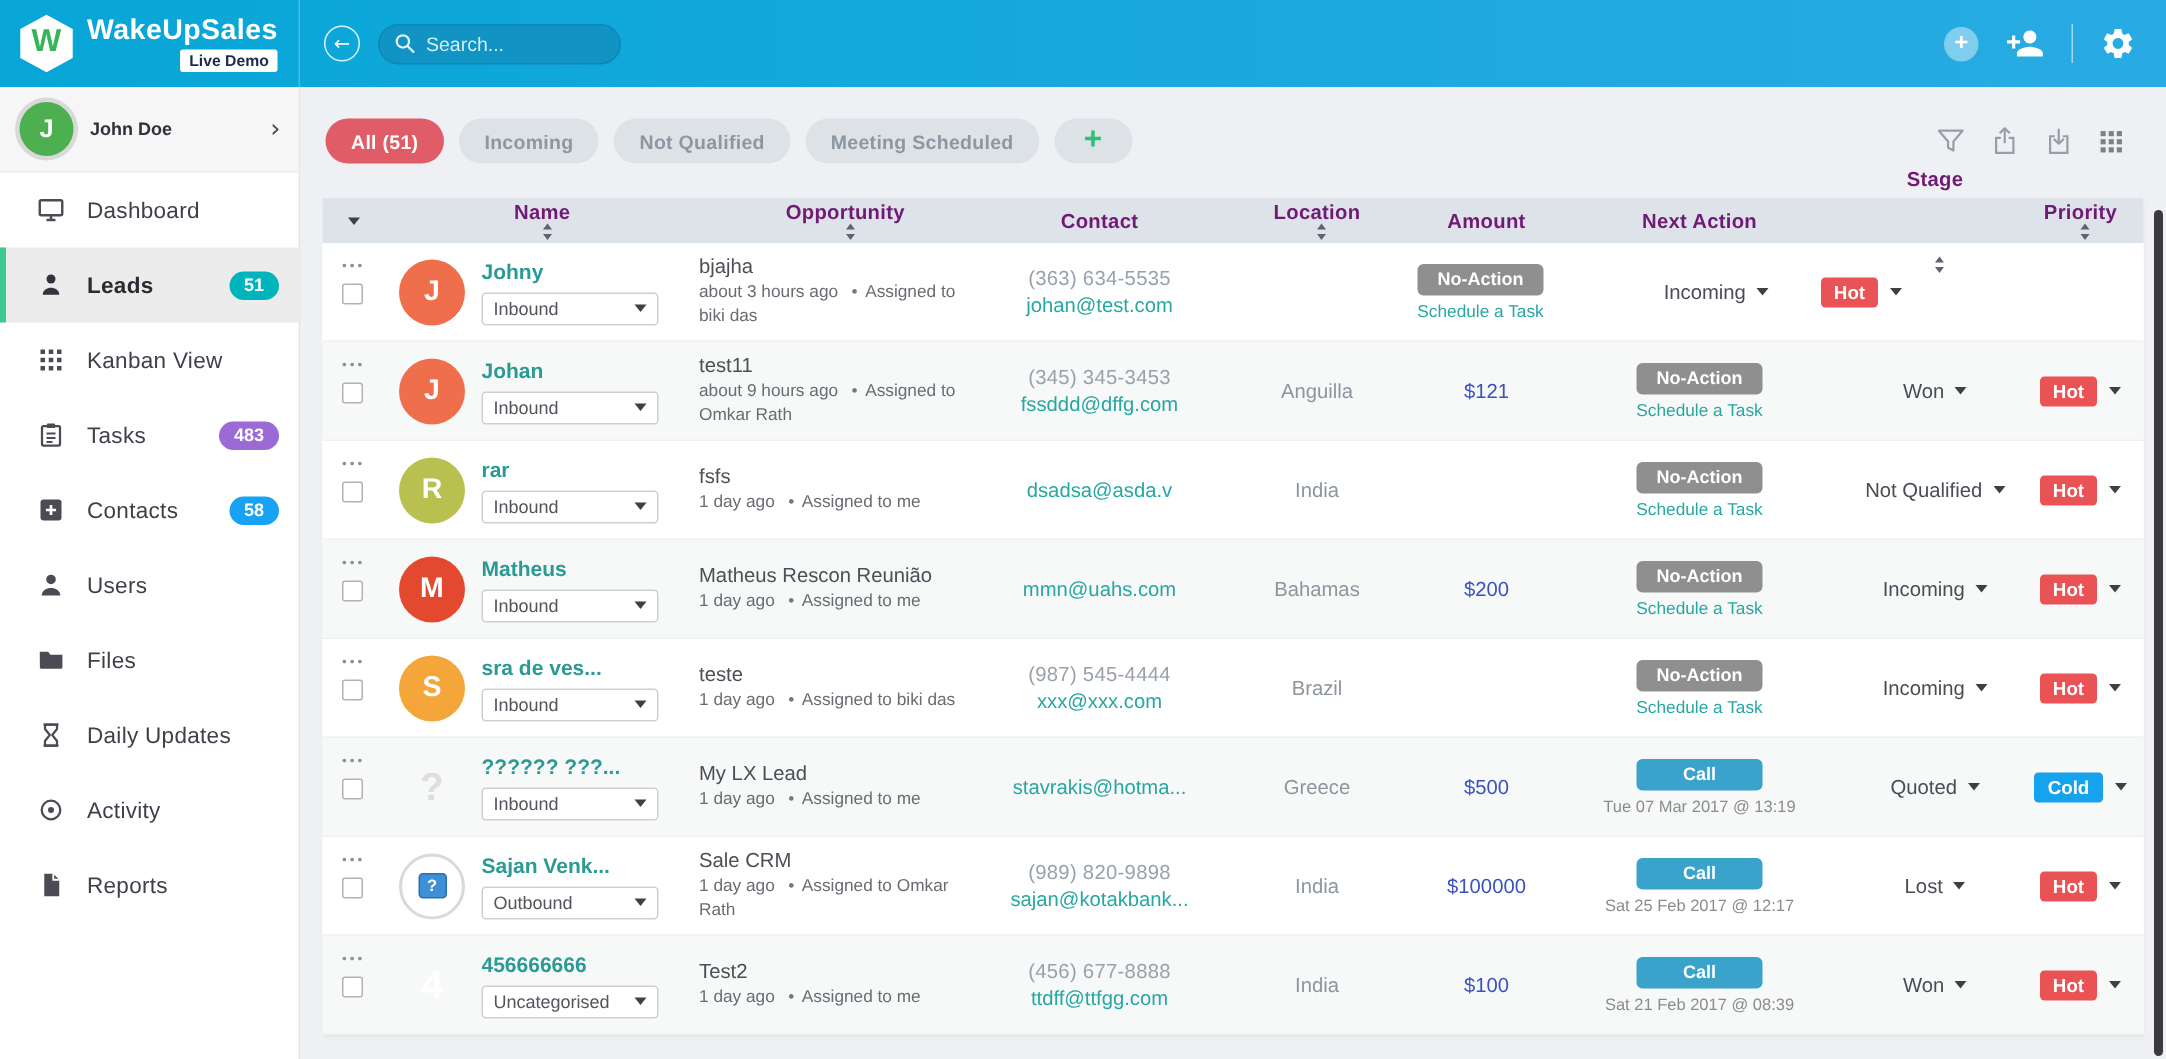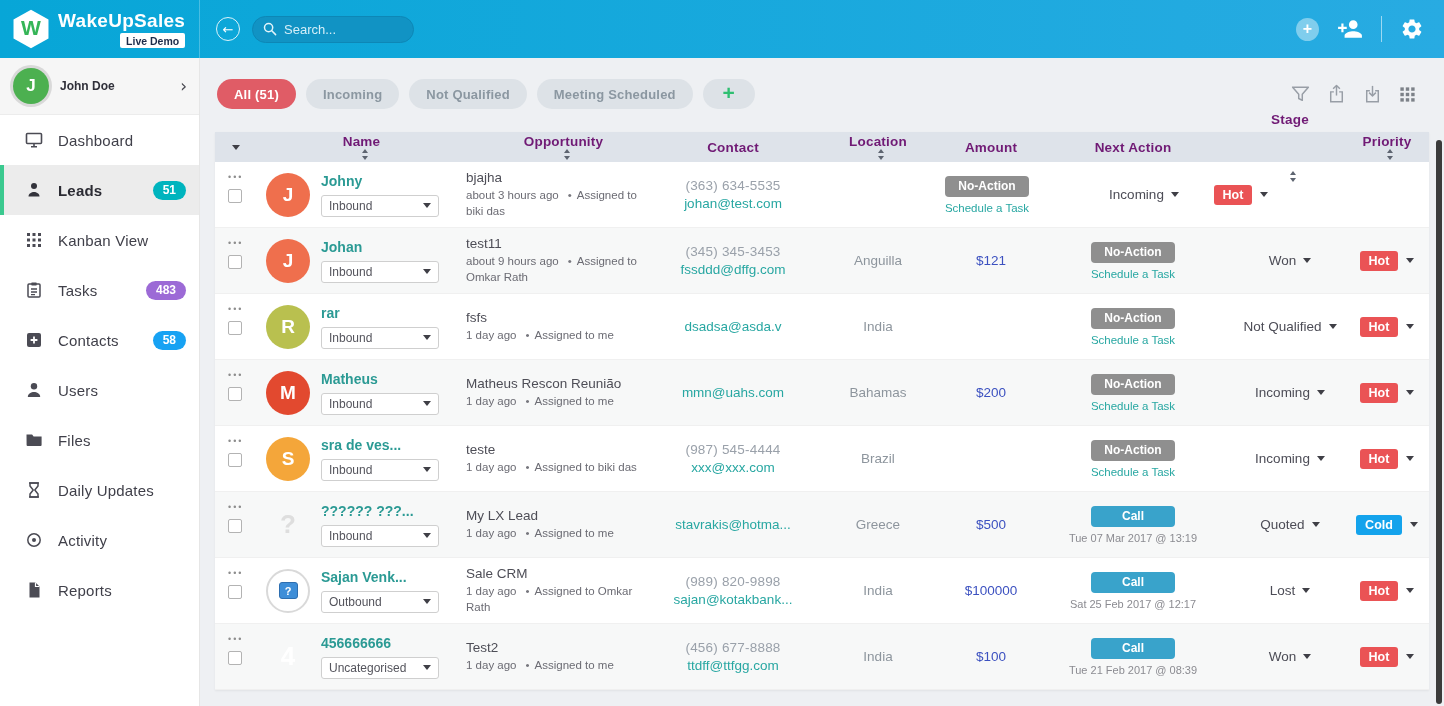--- a/index.html
+++ b/index.html
@@ -703,21 +703,21 @@
         <span class="email">ttdff@ttfgg.com</span>
       </div>
       <div class="tc c-loc">
           <span>India</span>
         </div>
       <div class="tc c-amt">
           <span>$100</span>
         </div>
       <div class="tc c-act">
         <span class="act-badge call">Call</span>
-        <span class="act-date">Tue 21 Feb 2017 @ 08:39</span>
+        <span class="act-date">Sat 21 Feb 2017 @ 08:39</span>
       </div>
       <div class="tc c-stage">
           <span>Won</span>
           <i class="tri-dn sm"></i>
         </div>
       <div class="tc c-pri">
           <span class="pri hot">Hot</span>
           <i class="tri-dn sm"></i>
         </div>
     </div>

